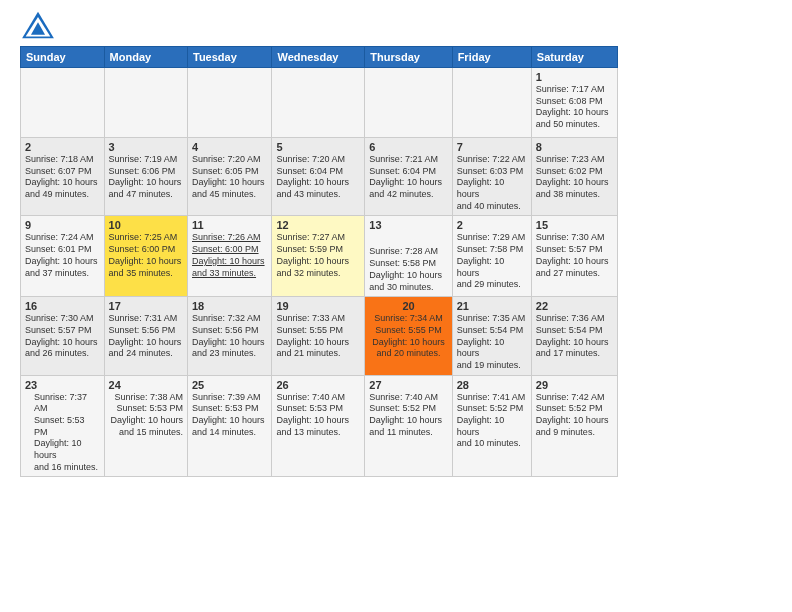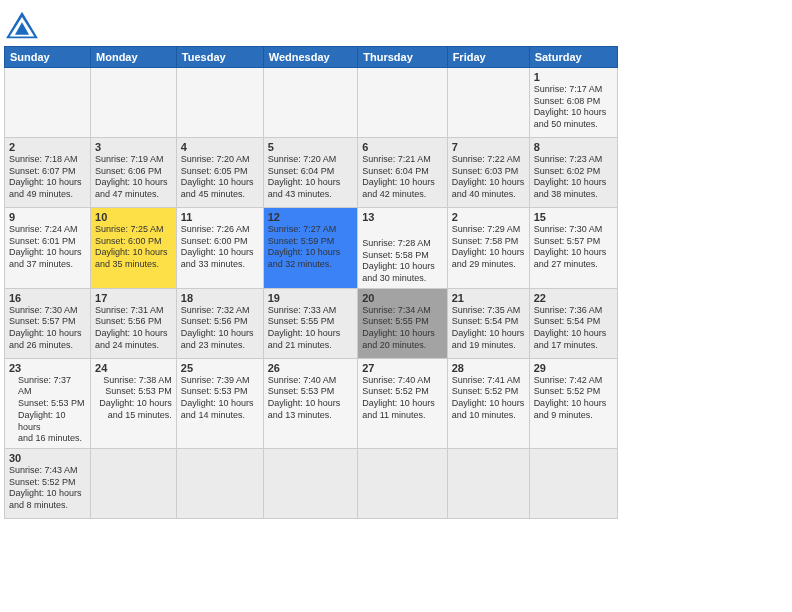--- a/index.html
+++ b/index.html
@@ -7,21 +7,21 @@
       font-family: Arial, sans-serif;
       background: #fff;
       width: 792px;
       height: 612px;
       overflow: hidden;
     }
     .page {
       width: 632px;
       height: 612px;
       background: #fff;
-      padding: 10px 14px 10px 4px;
+      padding: 10px 14px 10px 20px;
     }
     .header {
       display: flex;
       justify-content: space-between;
       align-items: flex-start;
       margin-bottom: 6px;
     }
     .logo {
       display: flex;
       align-items: center;
@@ -209,26 +209,26 @@
           </td>
           <td style="background: #fde047;">
             <span class="day-number">10</span>
             <div class="day-info" style="white-space: pre-line;">Sunrise: 7:25 AM
 Sunset: 6:00 PM
 Daylight: 10 hours
 and 35 minutes.</div>
           </td>
           <td style="background: rgb(245, 245, 245);">
             <span class="day-number">11</span>
-            <div class="day-info" style="white-space: pre-line;">Sunrise: 7:26 AM
+            <div class="day-info" style="white-space: pre-line; text-decoration: underline;">Sunrise: 7:26 AM
 Sunset: 6:00 PM
 Daylight: 10 hours
 and 33 minutes.</div>
           </td>
-          <td style="background: #3b82f6;">
+          <td style="background: #fef9c3;">
             <span class="day-number">12</span>
             <div class="day-info" style="white-space: pre-line;">Sunrise: 7:27 AM
 Sunset: 5:59 PM
 Daylight: 10 hours
 and 32 minutes.</div>
           </td>
           <td style="background: rgb(245, 245, 245);">
             <span class="day-number">13</span>
             <div class="day-info" style="white-space: pre-line; margin-top: 15px;">Sunrise: 7:28 AM
 Sunset: 5:58 PM
@@ -272,21 +272,21 @@
 Daylight: 10 hours
 and 23 minutes.</div>
           </td>
           <td style="background: rgb(235, 235, 235);">
             <span class="day-number">19</span>
             <div class="day-info" style="white-space: pre-line;">Sunrise: 7:33 AM
 Sunset: 5:55 PM
 Daylight: 10 hours
 and 21 minutes.</div>
           </td>
-          <td style="background: #a3a3a3;">
+          <td style="background: #f97316; text-align: center;">
             <span class="day-number">20</span>
             <div class="day-info" style="white-space: pre-line;">Sunrise: 7:34 AM
 Sunset: 5:55 PM
 Daylight: 10 hours
 and 20 minutes.</div>
           </td>
           <td style="background: rgb(235, 235, 235);">
             <span class="day-number">21</span>
             <div class="day-info" style="white-space: pre-line;">Sunrise: 7:35 AM
 Sunset: 5:54 PM
@@ -344,31 +344,16 @@
 Daylight: 10 hours
 and 10 minutes.</div>
           </td>
           <td style="background: rgb(245, 245, 245);">
             <span class="day-number">29</span>
             <div class="day-info" style="white-space: pre-line;">Sunrise: 7:42 AM
 Sunset: 5:52 PM
 Daylight: 10 hours
 and 9 minutes.</div>
           </td>
-        </tr>
-        <tr>
-          <td style="background: rgb(235, 235, 235);">
-            <span class="day-number">30</span>
-            <div class="day-info" style="white-space: pre-line;">Sunrise: 7:43 AM
-Sunset: 5:52 PM
-Daylight: 10 hours
-and 8 minutes.</div>
-          </td>
-          <td class="empty" style="background: rgb(235, 235, 235);"></td>
-          <td class="empty" style="background: rgb(235, 235, 235);"></td>
-          <td class="empty" style="background: rgb(235, 235, 235);"></td>
-          <td class="empty" style="background: rgb(235, 235, 235);"></td>
-          <td class="empty" style="background: rgb(235, 235, 235);"></td>
-          <td class="empty" style="background: rgb(235, 235, 235);"></td>
         </tr>
       </tbody>
   </table>
 </div>
 
 </body></html>

